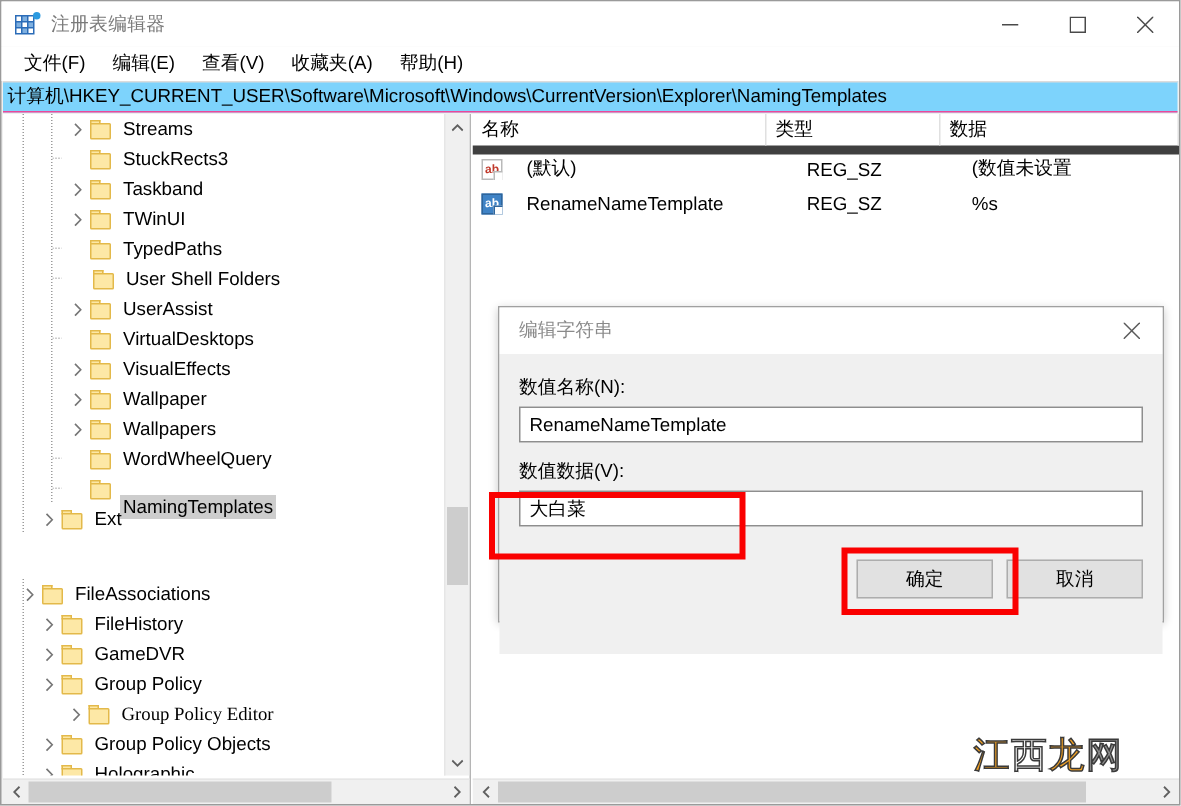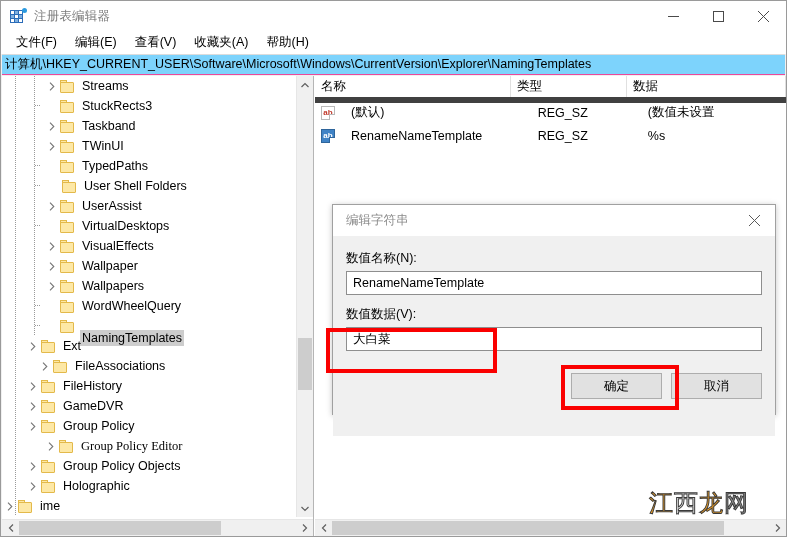--- a/index.html
+++ b/index.html
@@ -461,21 +461,21 @@
               <svg width="6" height="9" viewBox="0 0 6 9">
                 <polyline points="1,0.6 4.8,4.5 1,8.4" fill="none" stroke="currentColor" stroke-width="1.1"></polyline>
               </svg>
             </div>
             <div class="folder">
               <div class="tab"></div>
               <div class="body"></div>
             </div>
             <span class="tree-label">Ext</span>
           </div>
-          <div class="tree-row" style="padding-left: 35px;">
+          <div class="tree-row" style="padding-left: 10px; margin-top: 30px;">
             <div class="dotline" style="left: 13px;"></div>
             <div class="chev">
               <svg width="6" height="9" viewBox="0 0 6 9">
                 <polyline points="1,0.6 4.8,4.5 1,8.4" fill="none" stroke="currentColor" stroke-width="1.1"></polyline>
               </svg>
             </div>
             <div class="folder">
               <div class="tab"></div>
               <div class="body"></div>
             </div>

